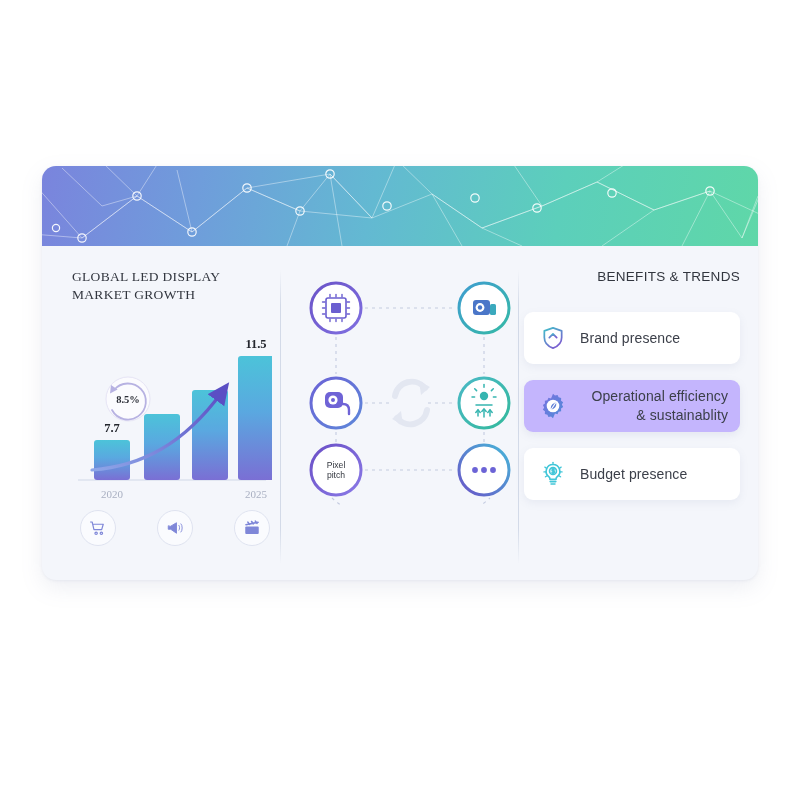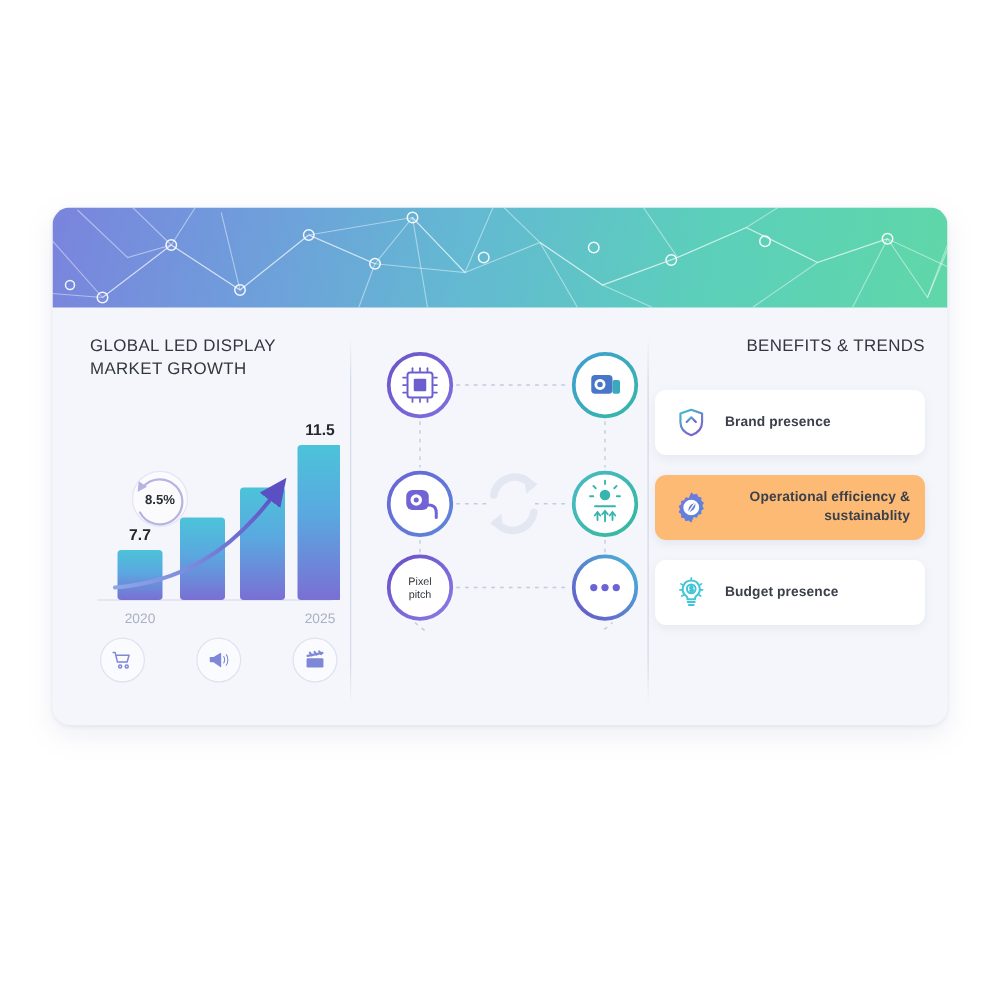--- a/index.html
+++ b/index.html
@@ -27,21 +27,21 @@
     background:linear-gradient(100deg,#7a84dd 0%,#6f9ddb 22%,#63b9d2 46%,#5ccfbb 72%,#5fd7a8 100%);
   }
   .banner svg{position:absolute;inset:0;width:100%;height:100%;display:block;}
 
   
   .body{
     position:absolute;left:0;top:80px;width:716px;height:334px;
     display:flex;
   }
   .col{position:relative;box-sizing:border-box;}
-  .col-left{width:238px;padding:22px 18px 0 30px;}
+  .col-left{width:238px;padding:22px 18px 0 30px;font-family:Liberation Serif, serif;}
   .col-mid{width:238px;padding:22px 14px 0 28px;}
   .col-right{width:240px;padding:22px 18px 0 6px;text-align:right;}
 
   .divider{
     position:absolute;top:24px;width:1px;height:294px;
     background:linear-gradient(180deg,rgba(205,213,230,0) 0%,#d3dae8 12%,#d3dae8 88%,rgba(205,213,230,0) 100%);
   }
   .divider.d1{left:238px;}
   .divider.d2{left:476px;}
 
@@ -76,24 +76,24 @@
   .benefits{margin-top:26px;display:flex;flex-direction:column;gap:16px;}
   .bcard{
     position:relative;
     height:52px;border-radius:9px;
     background:#ffffff;
     box-shadow:0 3px 8px rgba(120,132,170,.10);
     display:flex;align-items:center;
     padding:0 12px 0 14px;
     box-sizing:border-box;
   }
-  .bcard.alt{background:#fdba74;box-shadow:0 3px 8px rgba(120,132,170,.13);}
+  .bcard.alt{background:#c4b5fd;box-shadow:0 3px 8px rgba(120,132,170,.13);}
   .bicon{width:30px;height:30px;flex:0 0 30px;margin-right:12px;
          display:flex;align-items:center;justify-content:center;}
-  .blabel{font-size:11px;color:#3b3f49;line-height:1.35;letter-spacing:.1px;font-weight:bold;}
+  .blabel{font-size:14px;color:#3b3f49;line-height:1.35;letter-spacing:.1px;}
 
   
   .vlabel{font-size:12.5px;font-weight:bold;fill:#23262d;}
   .pct{font-size:10.5px;font-weight:bold;fill:#2b2e36;}
   .axlabel{font-size:11px;fill:#a9b0c2;}
   .pixtext{font-size:8.6px;fill:#33373f;}
 </style>
 </head>
 <body>
 

